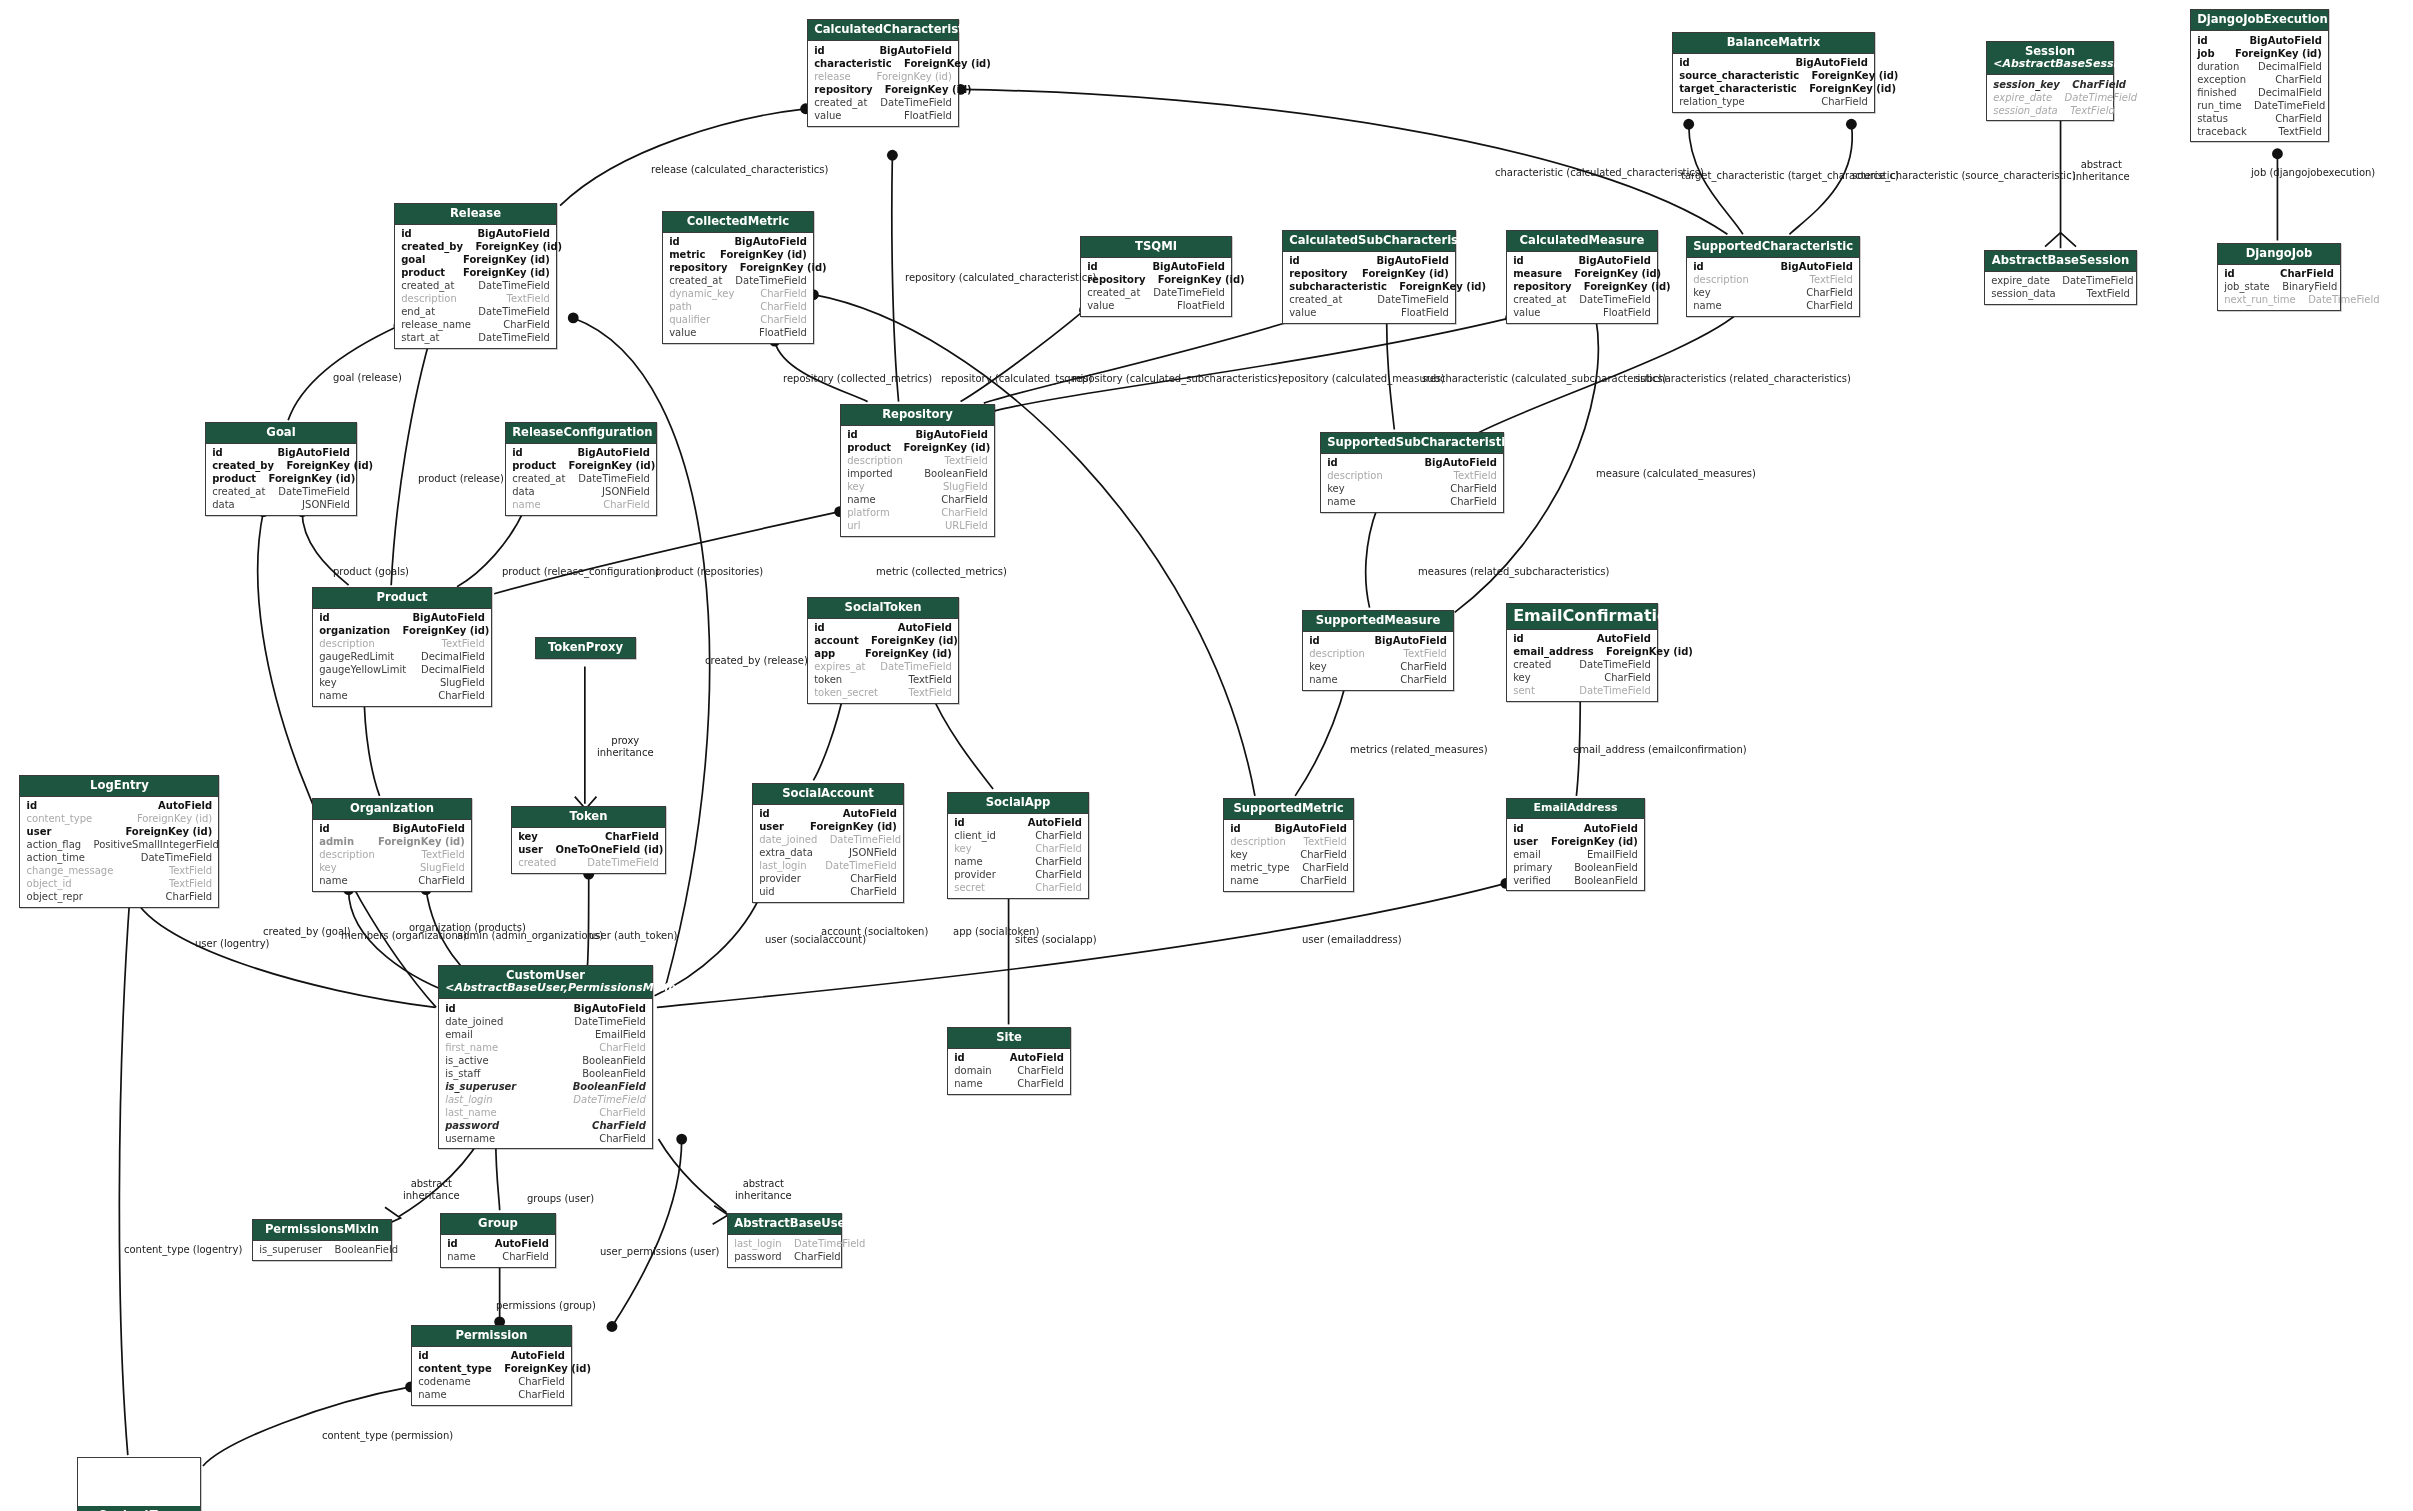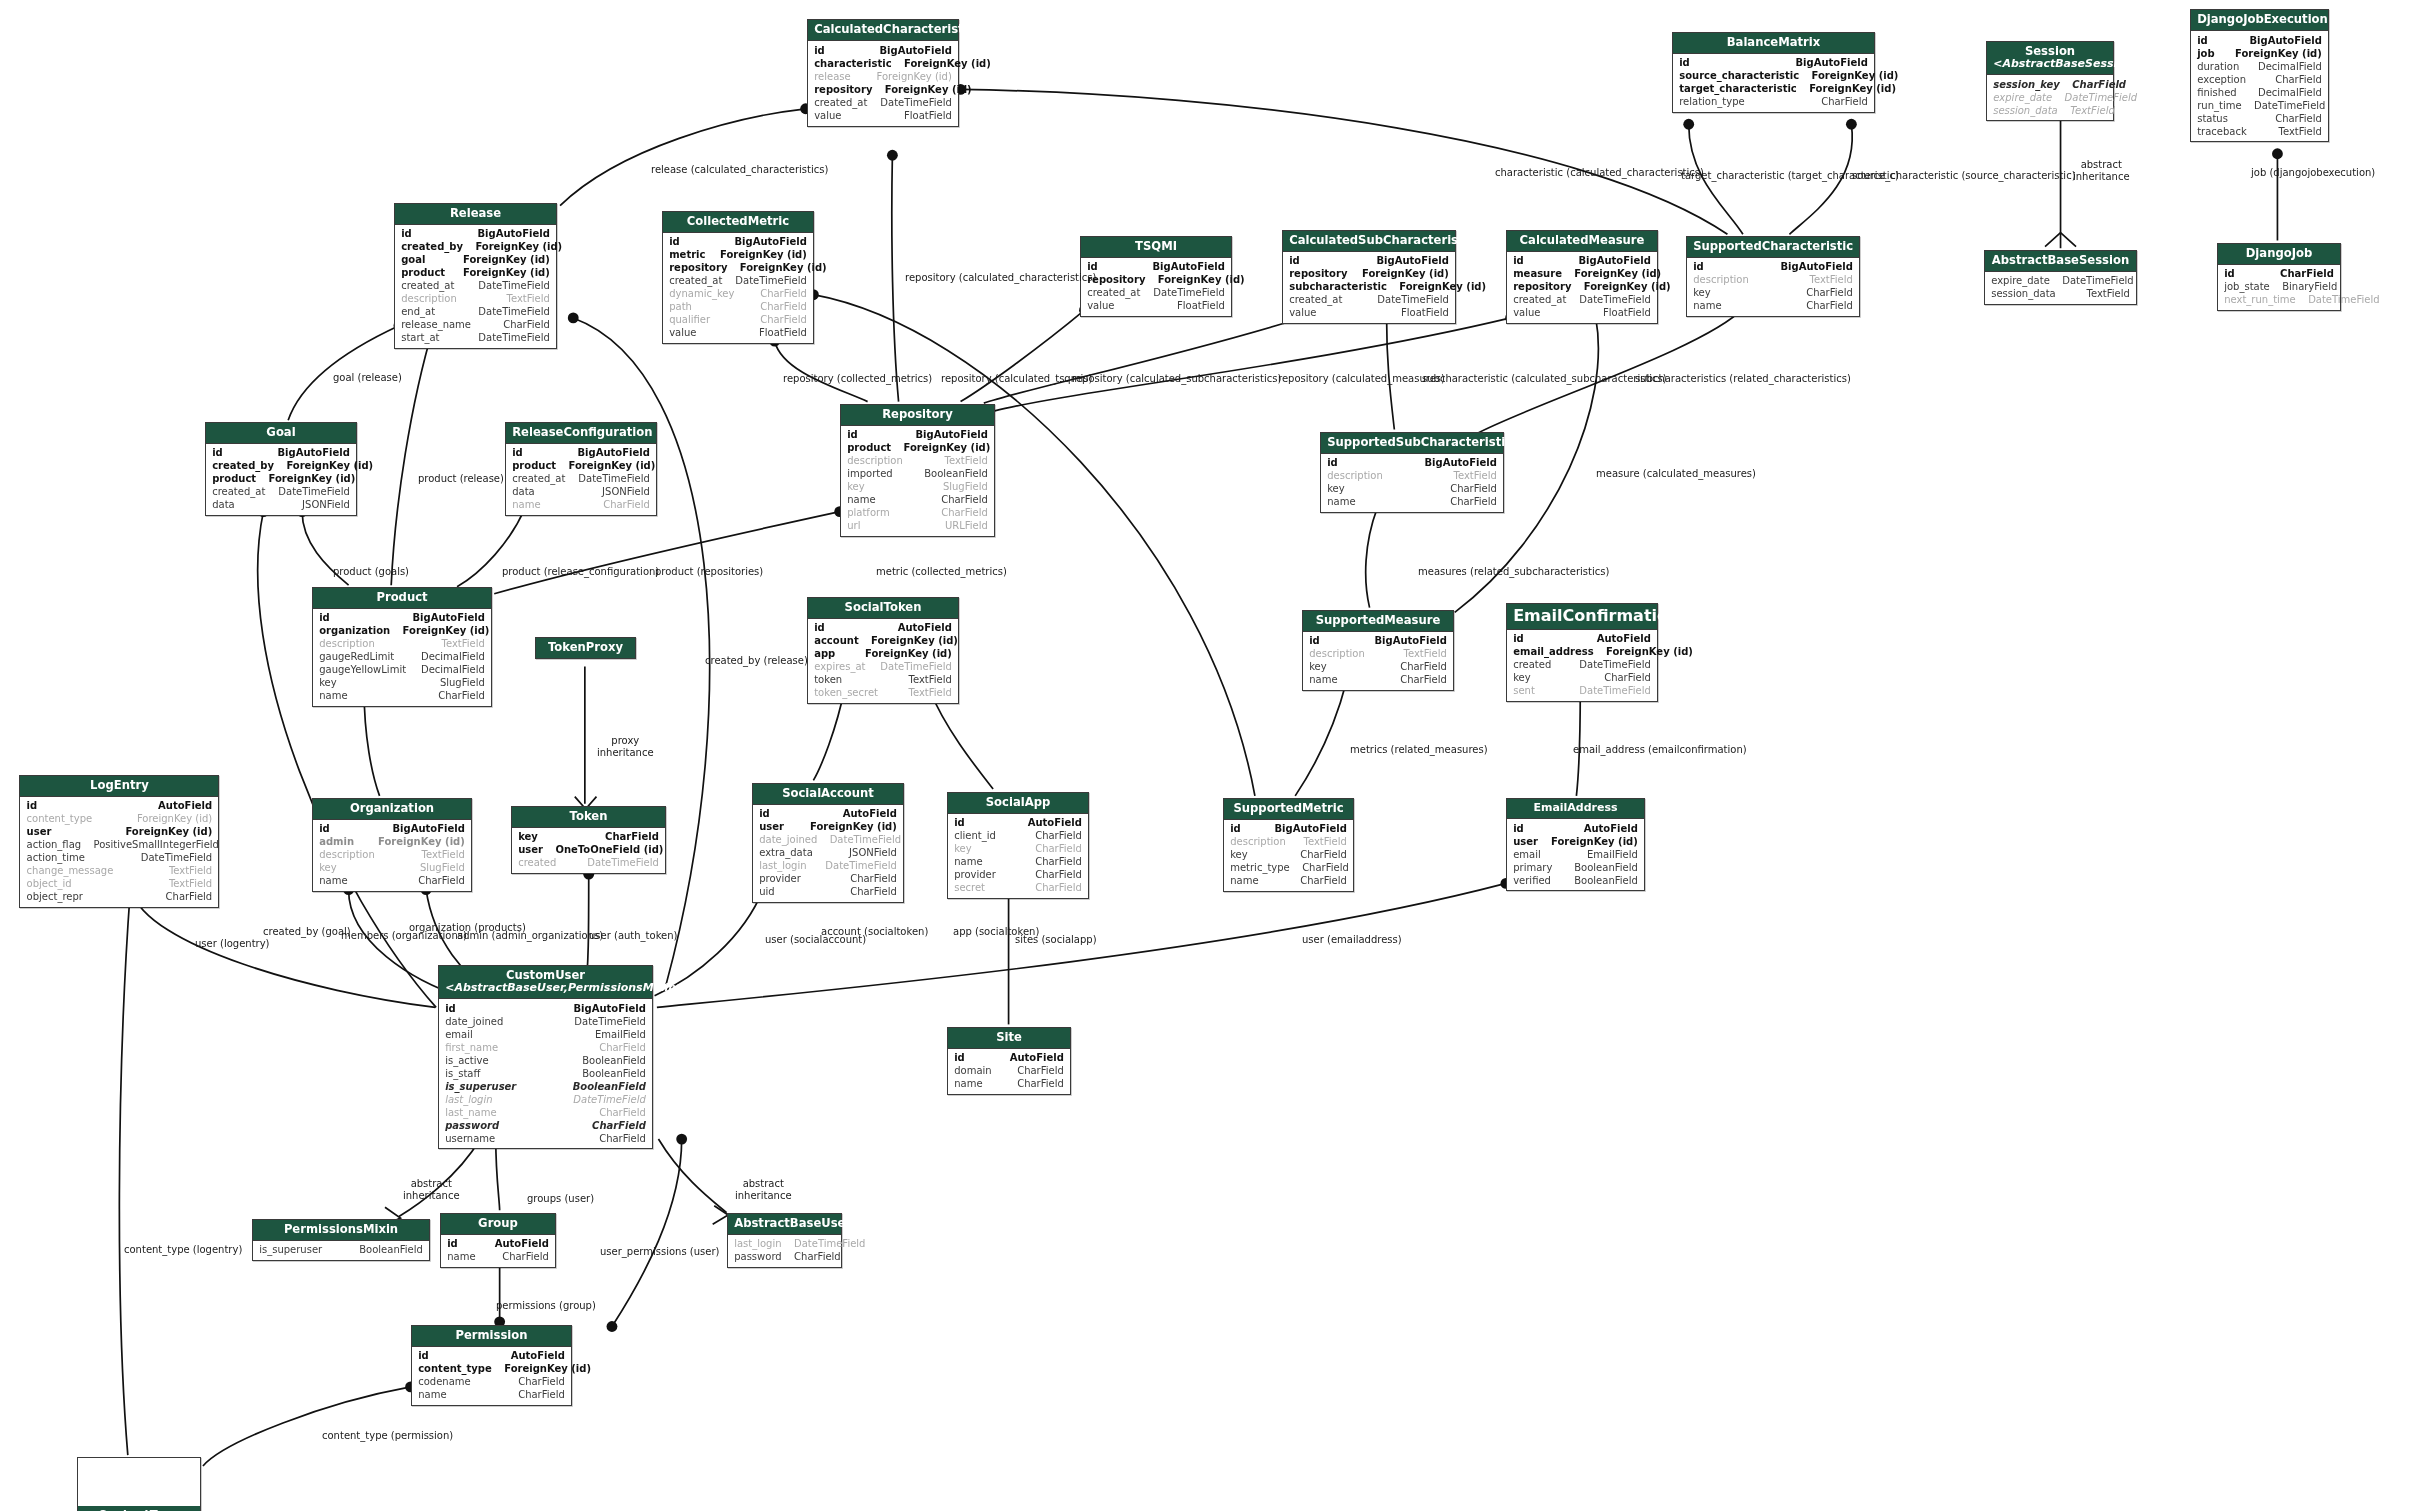--- a/index.html
+++ b/index.html
@@ -944,21 +944,21 @@
           <div class="row f-n">
             <span class="fn">domain</span>
             <span class="ft">CharField</span>
           </div>
           <div class="row f-n">
             <span class="fn">name</span>
             <span class="ft">CharField</span>
           </div>
         </div>
       </div>
-      <div class="ent" style="left: 252px; top: 1219px; width: 178px; font-size: 10px;">
+      <div class="ent" style="left: 252px; top: 1219px; width: 140px; font-size: 10px;">
         <div class="hd" style="font-size: 11.6px;"><span>PermissionsMixin</span></div>
         <div class="body">
           <div class="row f-n">
             <span class="fn">is_superuser</span>
             <span class="ft">BooleanField</span>
           </div>
         </div>
       </div>
       <div class="ent" style="left: 440px; top: 1213px; width: 116px; font-size: 10px;">
         <div class="hd" style="font-size: 11.6px;"><span>Group</span></div>

